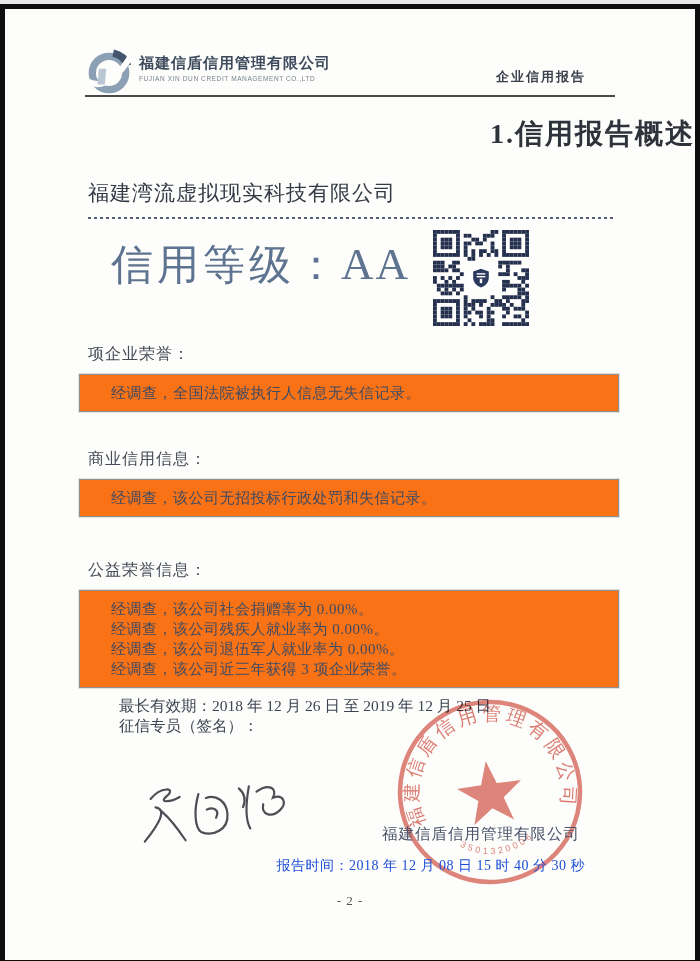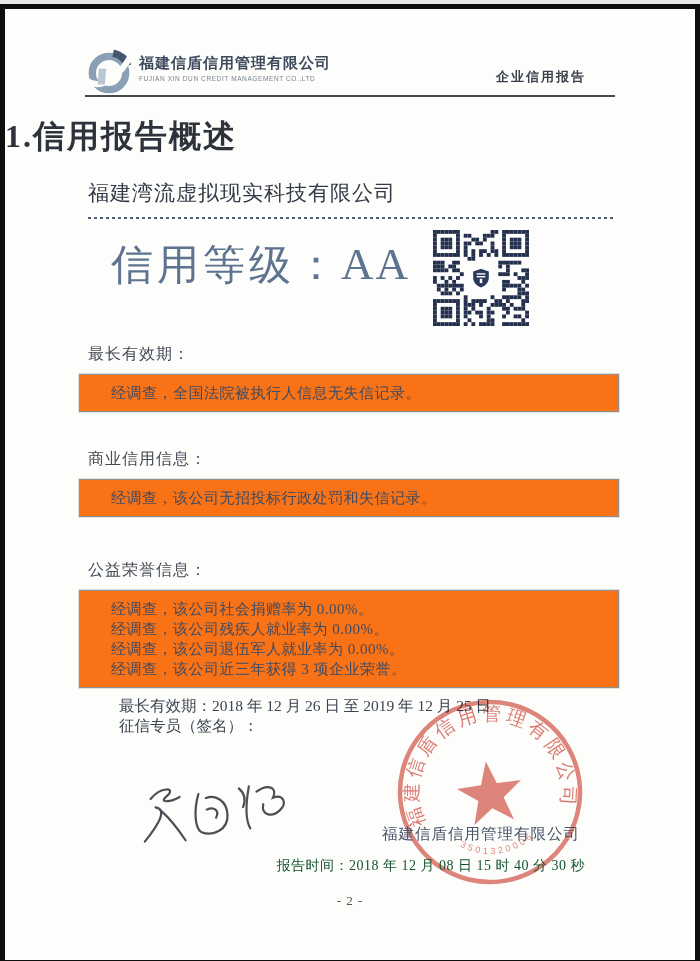--- a/index.html
+++ b/index.html
@@ -13,22 +13,22 @@
   .logo { position:absolute; left:80px; top:40px; width:48px; height:48px; }
   .org-names { position:absolute; left:134px; top:46px; line-height:1.1; }
   .org-cn { font-size:15px; font-weight:bold; color:#3d4a5c; letter-spacing:1px; }
   .org-en { font-size:6.5px; color:#76828f; letter-spacing:0.6px; margin-top:3px;
             font-family:"Liberation Sans","DejaVu Sans",sans-serif; }
   .doctype { position:absolute; left:491px; top:59px; font-size:13px; font-weight:bold;
              color:#3b414c; letter-spacing:2px; }
   .header-rule { position:absolute; left:80px; top:86px; width:530px; height:2px;
                  background:#4a4a4a; }
   
-  .report-title { position:absolute; left:0; top:106px; width:100%; text-align:left;
-                  font-size:32px; font-weight:bold; color:#2e323b; letter-spacing:2px; }
+  .report-title { position:absolute; left:0; top:106px; width:100%; text-align:right;
+                  font-size:28px; font-weight:bold; color:#2e323b; letter-spacing:2px; }
   .subject { position:absolute; left:83px; top:170px; font-size:21px; color:#333a46;
              letter-spacing:1px; }
   .dash-line { position:absolute; left:83px; top:208px; width:526px; height:2px;
     background:repeating-linear-gradient(90deg,#525d76 0 3px,transparent 3px 6px); }
   
   .rating { position:absolute; left:106px; top:228px; font-size:42px; font-weight:normal;
             color:var(--rating-blue,#5d7390); letter-spacing:4px; }
   .rating .grade { font-size:45px; letter-spacing:2px; }
   
   .qr-box { position:absolute; left:428px; top:221px; width:96px; height:96px; }
@@ -48,21 +48,21 @@
   .closing p { margin:0; font-size:15.5px; line-height:20px; color:#3b4452; }
   .closing .indent { text-indent:2em; }
   
   .signature { position:absolute; left:125px; top:763px; transform:rotate(-4deg); }
   
   .stamp { position:absolute; left:385px; top:683px; mix-blend-mode:multiply;
            opacity:0.85; transform:rotate(-8deg); }
   
   .issuer { position:absolute; right:115px; top:815px; font-size:15.5px; color:#49536a;
             letter-spacing:1px; }
-  .report-time { position:absolute; right:110px; top:848px; font-size:14px; color:#14532d;
+  .report-time { position:absolute; right:110px; top:848px; font-size:14px; color:#1d4ed8;
                  letter-spacing:0.5px; }
   .page-num { position:absolute; left:0; top:884px; width:100%; text-align:center;
               font-size:13px; color:#55504c; letter-spacing:1px; }
 </style>
 </head>
 <body>
 
 <div class="page">
 
   <svg class="logo" viewBox="0 0 46 46">
@@ -363,21 +363,21 @@
       <svg width="18" height="20" viewBox="0 0 20 23">
         <path d="M10,1 L19,4 V11 C19,17 15,20.5 10,22.5 C5,20.5 1,17 1,11 V4 Z" fill="#2b3a5c"></path>
         <rect x="5" y="6" width="10" height="1.6" fill="#fff"></rect>
         <rect x="5" y="9.2" width="10" height="1.6" fill="#fff"></rect>
         <rect x="8.6" y="12.4" width="2.8" height="5" fill="#fff"></rect>
       </svg>
     </span>
   </div>
 
   <section class="info-section s1">
-    <h3 class="sec-heading">最长有效期：</h3>
+    <h3 class="sec-heading">项企业荣誉：</h3>
     <div class="info-box">
         <p class="box-line">经调查，全国法院被执行人信息无失信记录。</p>
       </div>
   </section>
 
   <section class="info-section s2">
     <h3 class="sec-heading">商业信用信息：</h3>
     <div class="info-box">
         <p class="box-line">经调查，该公司无招投标行政处罚和失信记录。</p>
       </div>

